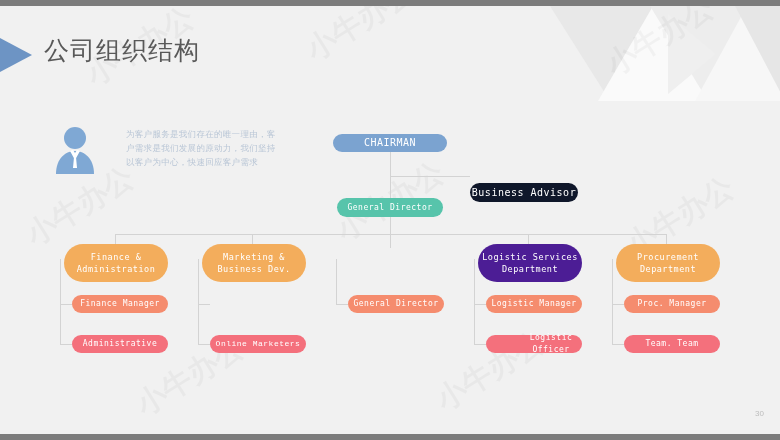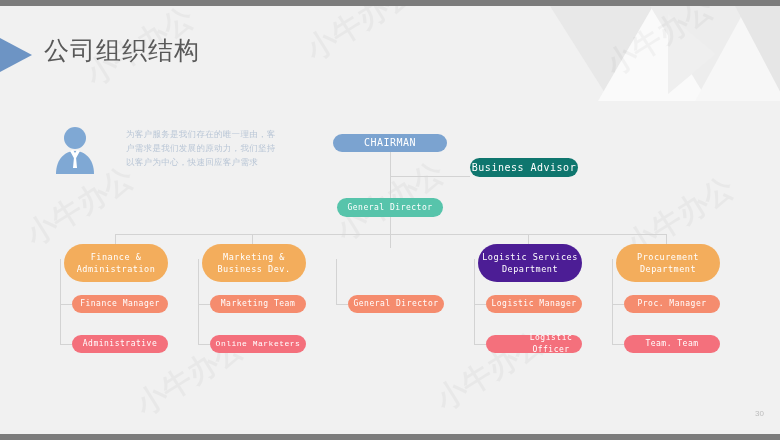--- a/index.html
+++ b/index.html
@@ -122,31 +122,30 @@
     <div class="line vline" style="left:474px;top:253px;height:85px;"></div>
     <div class="line hline" style="left:474px;top:298px;width:12px;"></div>
     <div class="line hline" style="left:474px;top:338px;width:12px;"></div>
 
     <div class="line vline" style="left:612px;top:253px;height:85px;"></div>
     <div class="line hline" style="left:612px;top:298px;width:12px;"></div>
     <div class="line hline" style="left:612px;top:338px;width:12px;"></div>
 
     <div class="node lvl0" id="n-chairman" style="left:333px;top:128px;width:114px;height:18px;background:#7ba3d0;">CHAIRMAN</div>
 
-    <div class="node lvl0" id="n-advisor" style="left:470px;top:152px;width:108px;height:19px;background:#0f766e;">Business Advisor</div>
+    <div class="node lvl0" id="n-advisor" style="left:470px;top:177px;width:108px;height:19px;background:#0f172a;">Business Advisor</div>
 
     <div class="node lvl1" id="n-gdir" style="left:337px;top:192px;width:106px;height:19px;background:#57c4ab;">General Director</div>
 
     <div class="node lvl2" style="left:202px;top:238px;width:104px;height:38px;background:#f3ad5c;border-radius:19px;">Marketing &amp;<br>Business Dev.</div>
     <div class="node lvl2" style="left:64px;top:238px;width:104px;height:38px;background:#f3ad5c;border-radius:19px;">Finance &amp;<br>Administration</div>
     <div class="node lvl2" style="left:478px;top:238px;width:104px;height:38px;background:#4c1d95;border-radius:19px;">Logistic Services<br>Department</div>
     <div class="node lvl2" style="left:616px;top:238px;width:104px;height:38px;background:#f3ad5c;border-radius:19px;">Procurement<br>Department</div>
 
     <div class="node lvl3" style="left:72px;top:289px;width:96px;height:18px;background:#f58c6e;">Finance Manager</div>
-    <div class="node lvl3" style="left:210px;top:289px;width:96px;height:18px;background:#f58c6e;">Marketing Team</div>
     <div class="node lvl3" style="left:348px;top:289px;width:96px;height:18px;background:#f58c6e;">General Director</div>
     <div class="node lvl3" style="left:486px;top:289px;width:96px;height:18px;background:#f58c6e;">Logistic Manager</div>
     <div class="node lvl3" style="left:624px;top:289px;width:96px;height:18px;background:#f58c6e;">Proc. Manager</div>
 
     <div class="node lvl3" style="left:72px;top:329px;width:96px;height:18px;background:#f4707c;">Administrative</div>
     <div class="node lvl3" style="left:210px;top:329px;width:96px;height:18px;background:#f4707c;font-family:Liberation Mono, monospace;">Online Marketers</div>
     <div class="node lvl3" style="left:486px;top:329px;width:96px;height:18px;background:#f4707c;padding-left:34px;">Logistic Officer</div>
     <div class="node lvl3" style="left:624px;top:329px;width:96px;height:18px;background:#f4707c;">Team. Team</div>
   </div>
 

